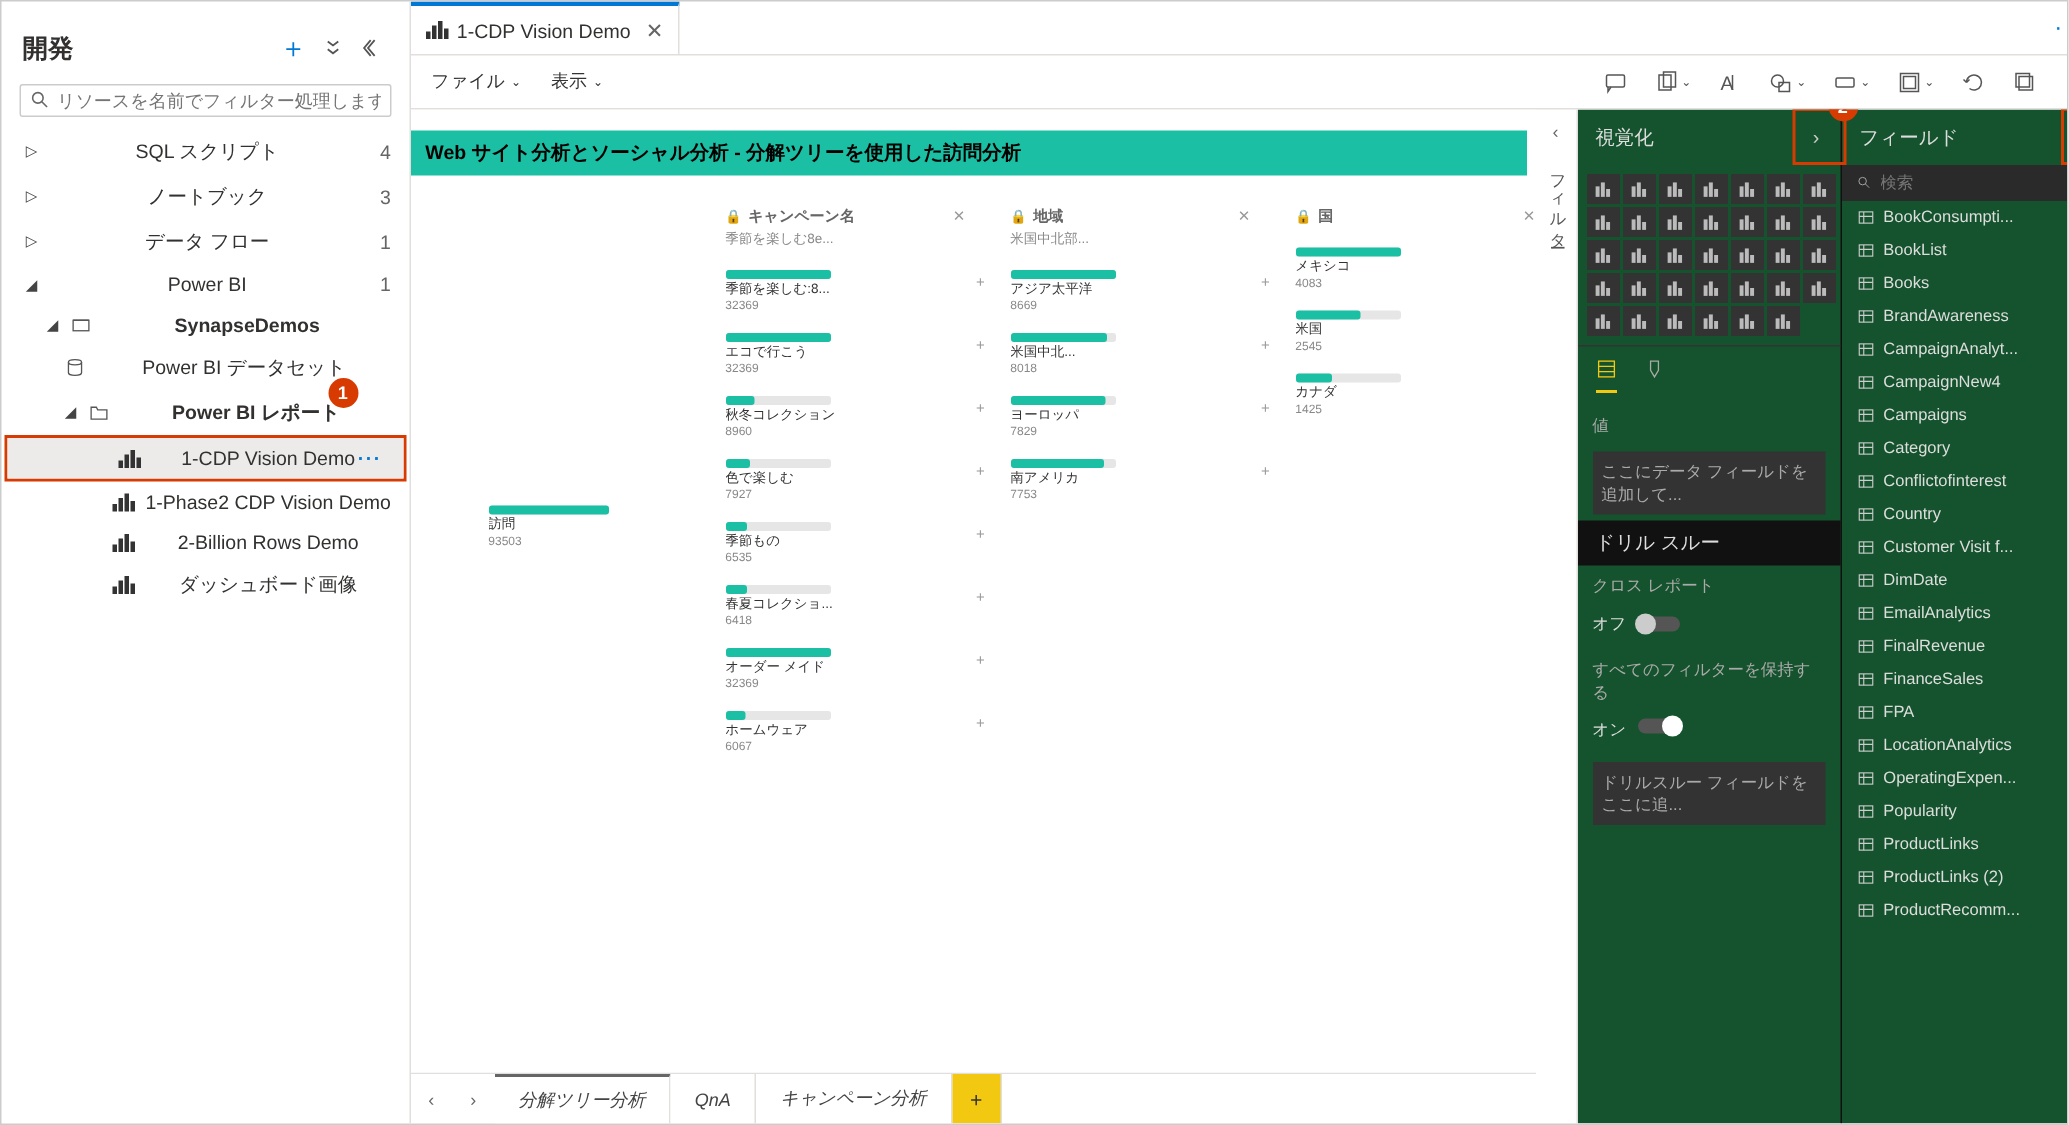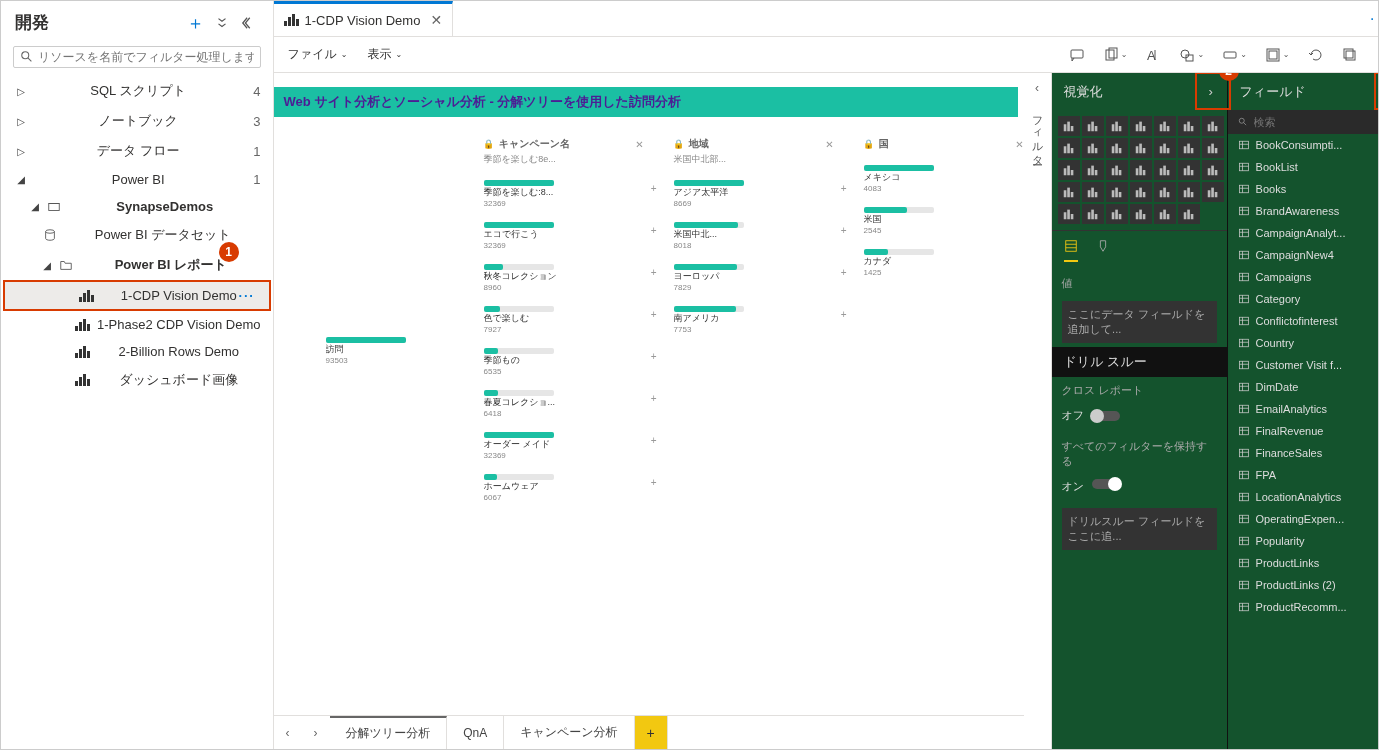--- a/index.html
+++ b/index.html
@@ -1,20 +1,20 @@
 <!DOCTYPE html>
 <html><head>
 <meta charset="utf-8">
 <style>
   * { box-sizing: border-box; margin: 0; padding: 0; }
   body { font-family: "Segoe UI", "Meiryo", sans-serif; font-size: 12px; color: #323130; width: 1379px; height: 750px; overflow: hidden; background: #fff; border: 1px solid #ccc; display: flex; flex-direction: column; }
   .app { display: flex; height: 100%; }
   
   .left-pane { width: 291px; border-right: 1px solid #e1dfdd; display: flex; flex-direction: column; }
-  .left-header { display: flex; align-items: center; padding: 10px 14px 8px; }
+  .left-header { display: flex; padding: 20px 14px 8px; }
   .left-header h1 { font-size: 17px; font-weight: 600; flex: 1; }
   .left-header .hbtn { width: 22px; height: 22px; display: flex; align-items: center; justify-content: center; color: #0078d4; cursor: pointer; margin-left: 4px; }
   .hbtn.plus { color: #0078d4; font-size: 18px; font-weight: 300; }
   .search-wrap { padding: 4px 12px 8px; }
   .search { display: flex; align-items: center; border: 1px solid #ccc; border-radius: 2px; padding: 3px 6px; }
   .search svg { width: 14px; height: 14px; fill: #666; }
   .search input { border: none; outline: none; flex: 1; font-size: 12px; margin-left: 4px; color: #ec4899; }
   .tree { flex: 1; overflow: auto; font-size: 13px; }
   .tree-row { display: flex; align-items: center; padding: 6px 12px; cursor: pointer; position: relative; }
   .tree-row.lvl0 { padding-left: 14px; }
@@ -40,37 +40,37 @@
   .menu-item .chev { margin-left: 4px; font-size: 8px; }
   .toolbar-right { margin-left: auto; display: flex; align-items: center; gap: 18px; }
   .toolbar-right .tbtn { color: #555; display: flex; align-items: center; gap: 2px; }
   .content-row { flex: 1; display: flex; overflow: hidden; }
   .canvas-wrap { flex: 1; display: flex; flex-direction: column; }
   .canvas { flex: 1; padding: 14px 0 0 0; overflow: auto; background: #fff; position: relative; }
   .filter-rail { width: 28px; border-right: 1px solid #e1dfdd; display: flex; flex-direction: column; align-items: center; padding-top: 8px; }
   .filter-rail .chev-left { color: #666; font-size: 12px; margin-bottom: 14px; }
   .filter-rail .vtext { writing-mode: vertical-rl; font-size: 11px; color: #555; }
   
-  .report-title { background: #1bbfa3; color: #4c1d95; padding: 6px 10px; font-size: 13px; font-weight: 600; margin: 0 6px 0 0; }
+  .report-title { background: #1bbfa3; color: #000000; padding: 6px 10px; font-size: 13px; font-weight: 600; margin: 0 6px 0 0; }
   .decomp { display: flex; gap: 30px; padding: 20px 0 30px 20px; position: relative; }
   .decomp-col { display: flex; flex-direction: column; gap: 14px; position: relative; min-width: 160px; }
   .col-head { display: flex; align-items: center; font-size: 10px; color: #666; gap: 4px; }
   .col-head .x { margin-left: auto; color: #999; }
   .col-sub { font-size: 9px; color: #888; margin-top: -12px; }
   .node { position: relative; }
   .node-bar { height: 6px; background: #e6e6e6; border-radius: 2px; position: relative; width: 70px; }
   .node-bar .fill { height: 100%; background: #1bbfa3; border-radius: 2px; }
   .node-label { font-size: 9px; color: #333; white-space: nowrap; overflow: hidden; text-overflow: ellipsis; max-width: 90px; }
   .node-val { font-size: 8px; color: #888; }
   .node .plus { position: absolute; right: -16px; top: 2px; width: 12px; height: 12px; color: #999; font-size: 10px; display: flex; align-items: center; justify-content: center; }
   .root-node { margin-top: 200px; margin-left: 32px; }
   
   .sheet-tabs { height: 34px; border-top: 1px solid #e1dfdd; display: flex; align-items: stretch; }
   .sheet-nav { width: 28px; display: flex; align-items: center; justify-content: center; color: #666; cursor: pointer; }
-  .sheet-tab { padding: 0 16px; display: flex; align-items: center; border-right: 1px solid #e1dfdd; background: #fff; font-size: 12px; color: #444; cursor: pointer; }
+  .sheet-tab { padding: 0 16px; display: flex; align-items: center; border-right: 1px solid #e1dfdd; background: #fff; font-size: 12px; color: #444; cursor: pointer; font-style: italic; }
   .sheet-tab.active { border-top: 2px solid #666; font-weight: 500; }
   .sheet-tab.add { background: #f2c811; color: #333; width: 30px; justify-content: center; font-size: 14px; }
   
   .right-pane { background: #14532d; color: #ddd; display: flex; flex-direction: column; font-size: 12px; }
   .viz-pane { width: 176px; border-right: 1px solid #111; }
   .pane-head { height: 37px; display: flex; align-items: center; padding: 0 12px; font-size: 13px; position: relative; }
   .pane-head .expand { margin-left: auto; color: #ccc; font-size: 13px; }
   .highlight-red { border: 2px solid #d83b01; position: absolute; }
   .viz-grid { display: grid; grid-template-columns: repeat(7, 22px); gap: 2px; padding: 6px; }
   .viz-cell { width: 22px; height: 20px; background: #333; display: flex; align-items: center; justify-content: center; }

